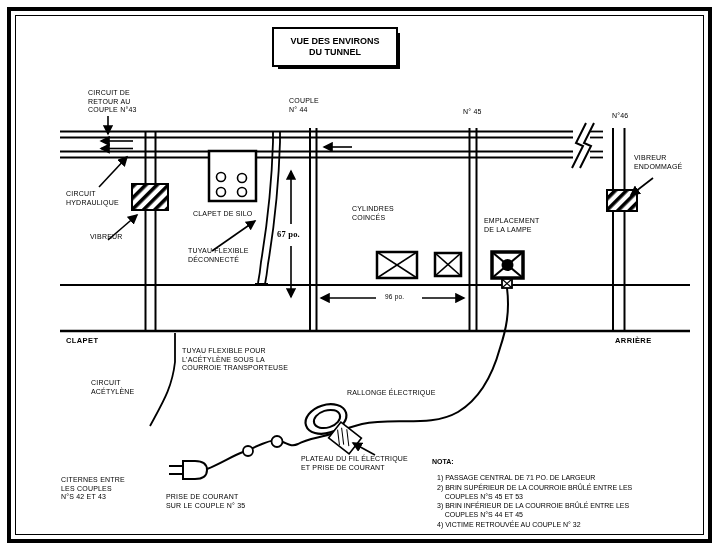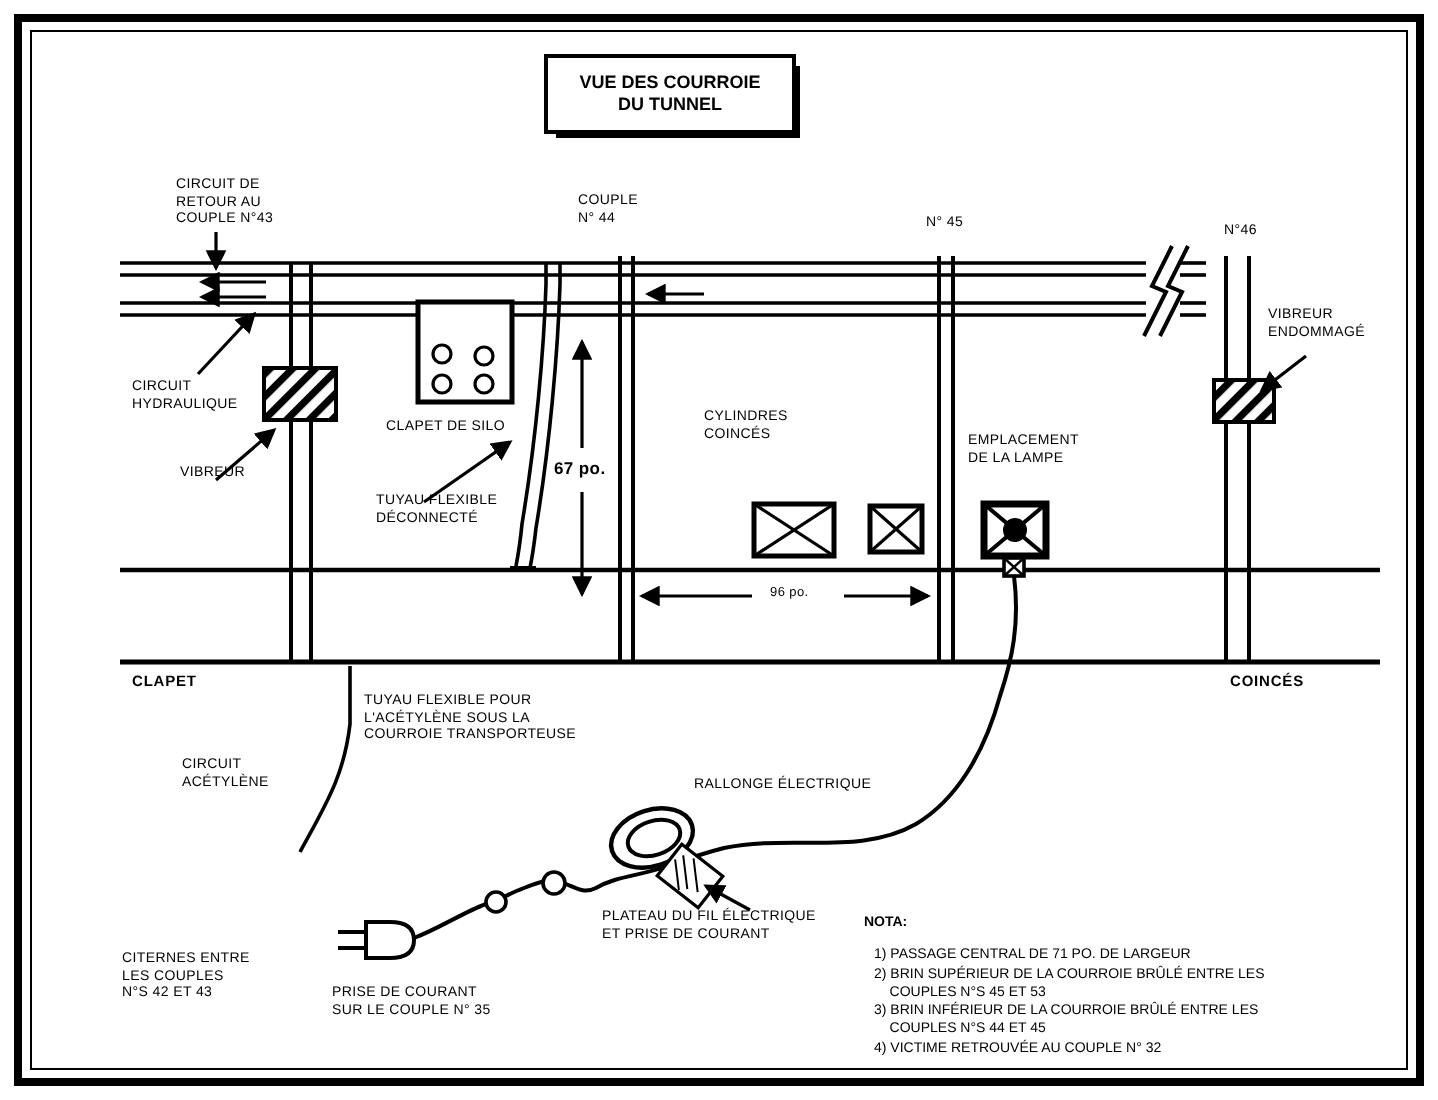--- a/index.html
+++ b/index.html
@@ -153,46 +153,46 @@
       <line x1="108" y1="116" x2="108" y2="134" marker-end="url(#ah)"></line>
       <line x1="99" y1="187" x2="127" y2="157" marker-end="url(#ah)"></line>
       <line x1="108" y1="240" x2="137" y2="215" marker-end="url(#ah)"></line>
       <line x1="653" y1="178" x2="631" y2="195" marker-end="url(#ah)"></line>
       <line x1="212" y1="251" x2="255" y2="221" marker-end="url(#ah)"></line>
       <line x1="375" y1="455" x2="353" y2="443" marker-end="url(#ah)"></line>
     </g>
   </svg>
 
   <div class="title-shadow"></div>
-  <div class="title-box">VUE DES COURROIE
+  <div class="title-box">VUE DES ENVIRONS
 DU TUNNEL</div>
 
   <div class="lbl" style="left:88px;top:89px;">CIRCUIT DE
 RETOUR AU
 COUPLE N°43</div>
   <div class="lbl" style="left:289px;top:97px;">COUPLE
 N° 44</div>
   <div class="lbl" style="left:463px;top:108px;">N° 45</div>
   <div class="lbl" style="left:612px;top:112px;">N°46</div>
   <div class="lbl" style="left:634px;top:154px;">VIBREUR
 ENDOMMAGÉ</div>
   <div class="lbl" style="left:66px;top:190px;">CIRCUIT
 HYDRAULIQUE</div>
   <div class="lbl" style="left:90px;top:233px;">VIBREUR</div>
   <div class="lbl" style="left:193px;top:210px;">CLAPET DE SILO</div>
   <div class="lbl" style="left:188px;top:247px;">TUYAU FLEXIBLE
 DÉCONNECTÉ</div>
-  <div class="lbl dim" style="left:275px;top:229px;background:#fff;padding:1px 2px;">67 po.</div>
+  <div class="lbl dim" style="left:275px;top:229px;background:#fff;padding:1px 2px;font-family:Liberation Serif, serif;">67 po.</div>
   <div class="lbl dim-sm" style="left:383px;top:293px;">96 po.</div>
   <div class="lbl" style="left:352px;top:205px;">CYLINDRES
 COINCÉS</div>
   <div class="lbl" style="left:484px;top:217px;">EMPLACEMENT
 DE LA LAMPE</div>
   <div class="lbl big" style="left:66px;top:337px;">CLAPET</div>
-  <div class="lbl big" style="left:615px;top:337px;">COINCÉS</div>
+  <div class="lbl big" style="left:615px;top:337px;">ARRIÈRE</div>
   <div class="lbl" style="left:182px;top:347px;">TUYAU FLEXIBLE POUR
 L'ACÉTYLÈNE SOUS LA
 COURROIE TRANSPORTEUSE</div>
   <div class="lbl" style="left:91px;top:379px;">CIRCUIT
 ACÉTYLÈNE</div>
   <div class="lbl" style="left:347px;top:389px;">RALLONGE ÉLECTRIQUE</div>
   <div class="lbl" style="left:301px;top:455px;">PLATEAU DU FIL ÉLECTRIQUE
 ET PRISE DE COURANT</div>
   <div class="lbl" style="left:61px;top:476px;">CITERNES ENTRE
 LES COUPLES

